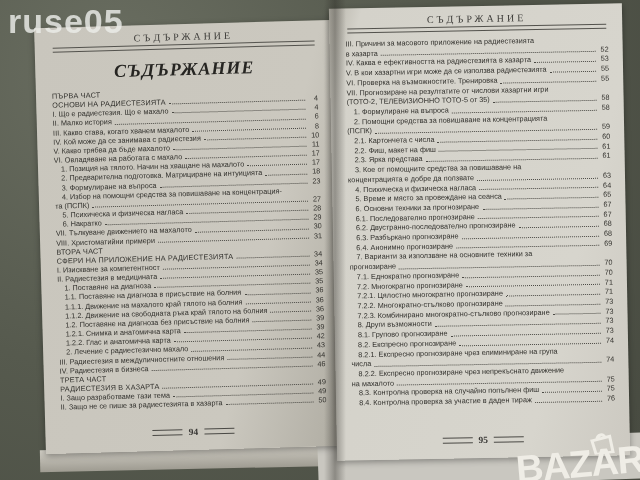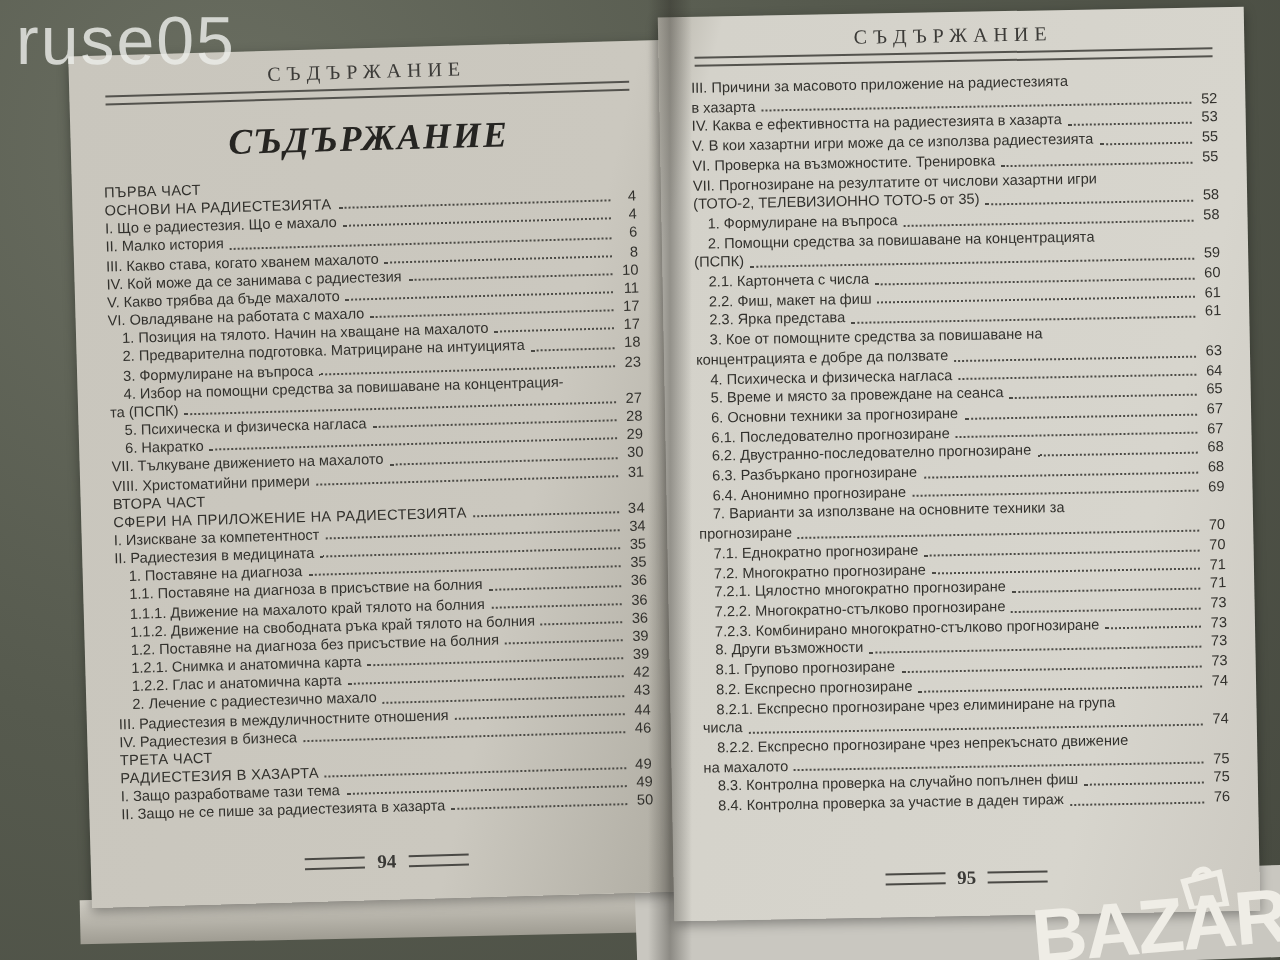--- a/index.html
+++ b/index.html
@@ -39,21 +39,21 @@
   .line .lead{flex:1;min-width:4px;border-bottom:1px dotted #4b4a45;margin:0 3px 2px 3px;}
   .line .num{text-align:right;min-width:10px;}
   .line.ind .txt{padding-left:7px;}
   .line.caps{letter-spacing:.2px;}
   .footer{position:absolute;bottom:13px;left:0;right:0;text-align:center;
        font-family:"Liberation Serif",serif;font-size:9.5px;font-weight:bold;color:#3a3936;}
   .footer .bar{display:inline-block;width:30px;height:4px;vertical-align:middle;
        border-top:1px solid #4a4945;border-bottom:1px solid #4a4945;margin:0 6px 2px 6px;}
 
   
-  .watermark{position:absolute;left:8px;top:2px;font-size:34px;font-weight:normal;
+  .watermark{position:absolute;left:8px;top:2px;font-size:34px;font-weight:bold;
        color:rgba(236,237,233,.82);letter-spacing:1px;z-index:30;}
   .bazar{position:absolute;right:-4px;bottom:-6px;z-index:30;transform:rotate(-5deg);
        font-size:38px;font-weight:900;color:#efede6;letter-spacing:-1px;}
   .bazar .bag{position:absolute;left:58%;top:-9px;width:26px;height:22px;}
 </style>
 </head>
 <body>
 
 <div class="frame">
 

